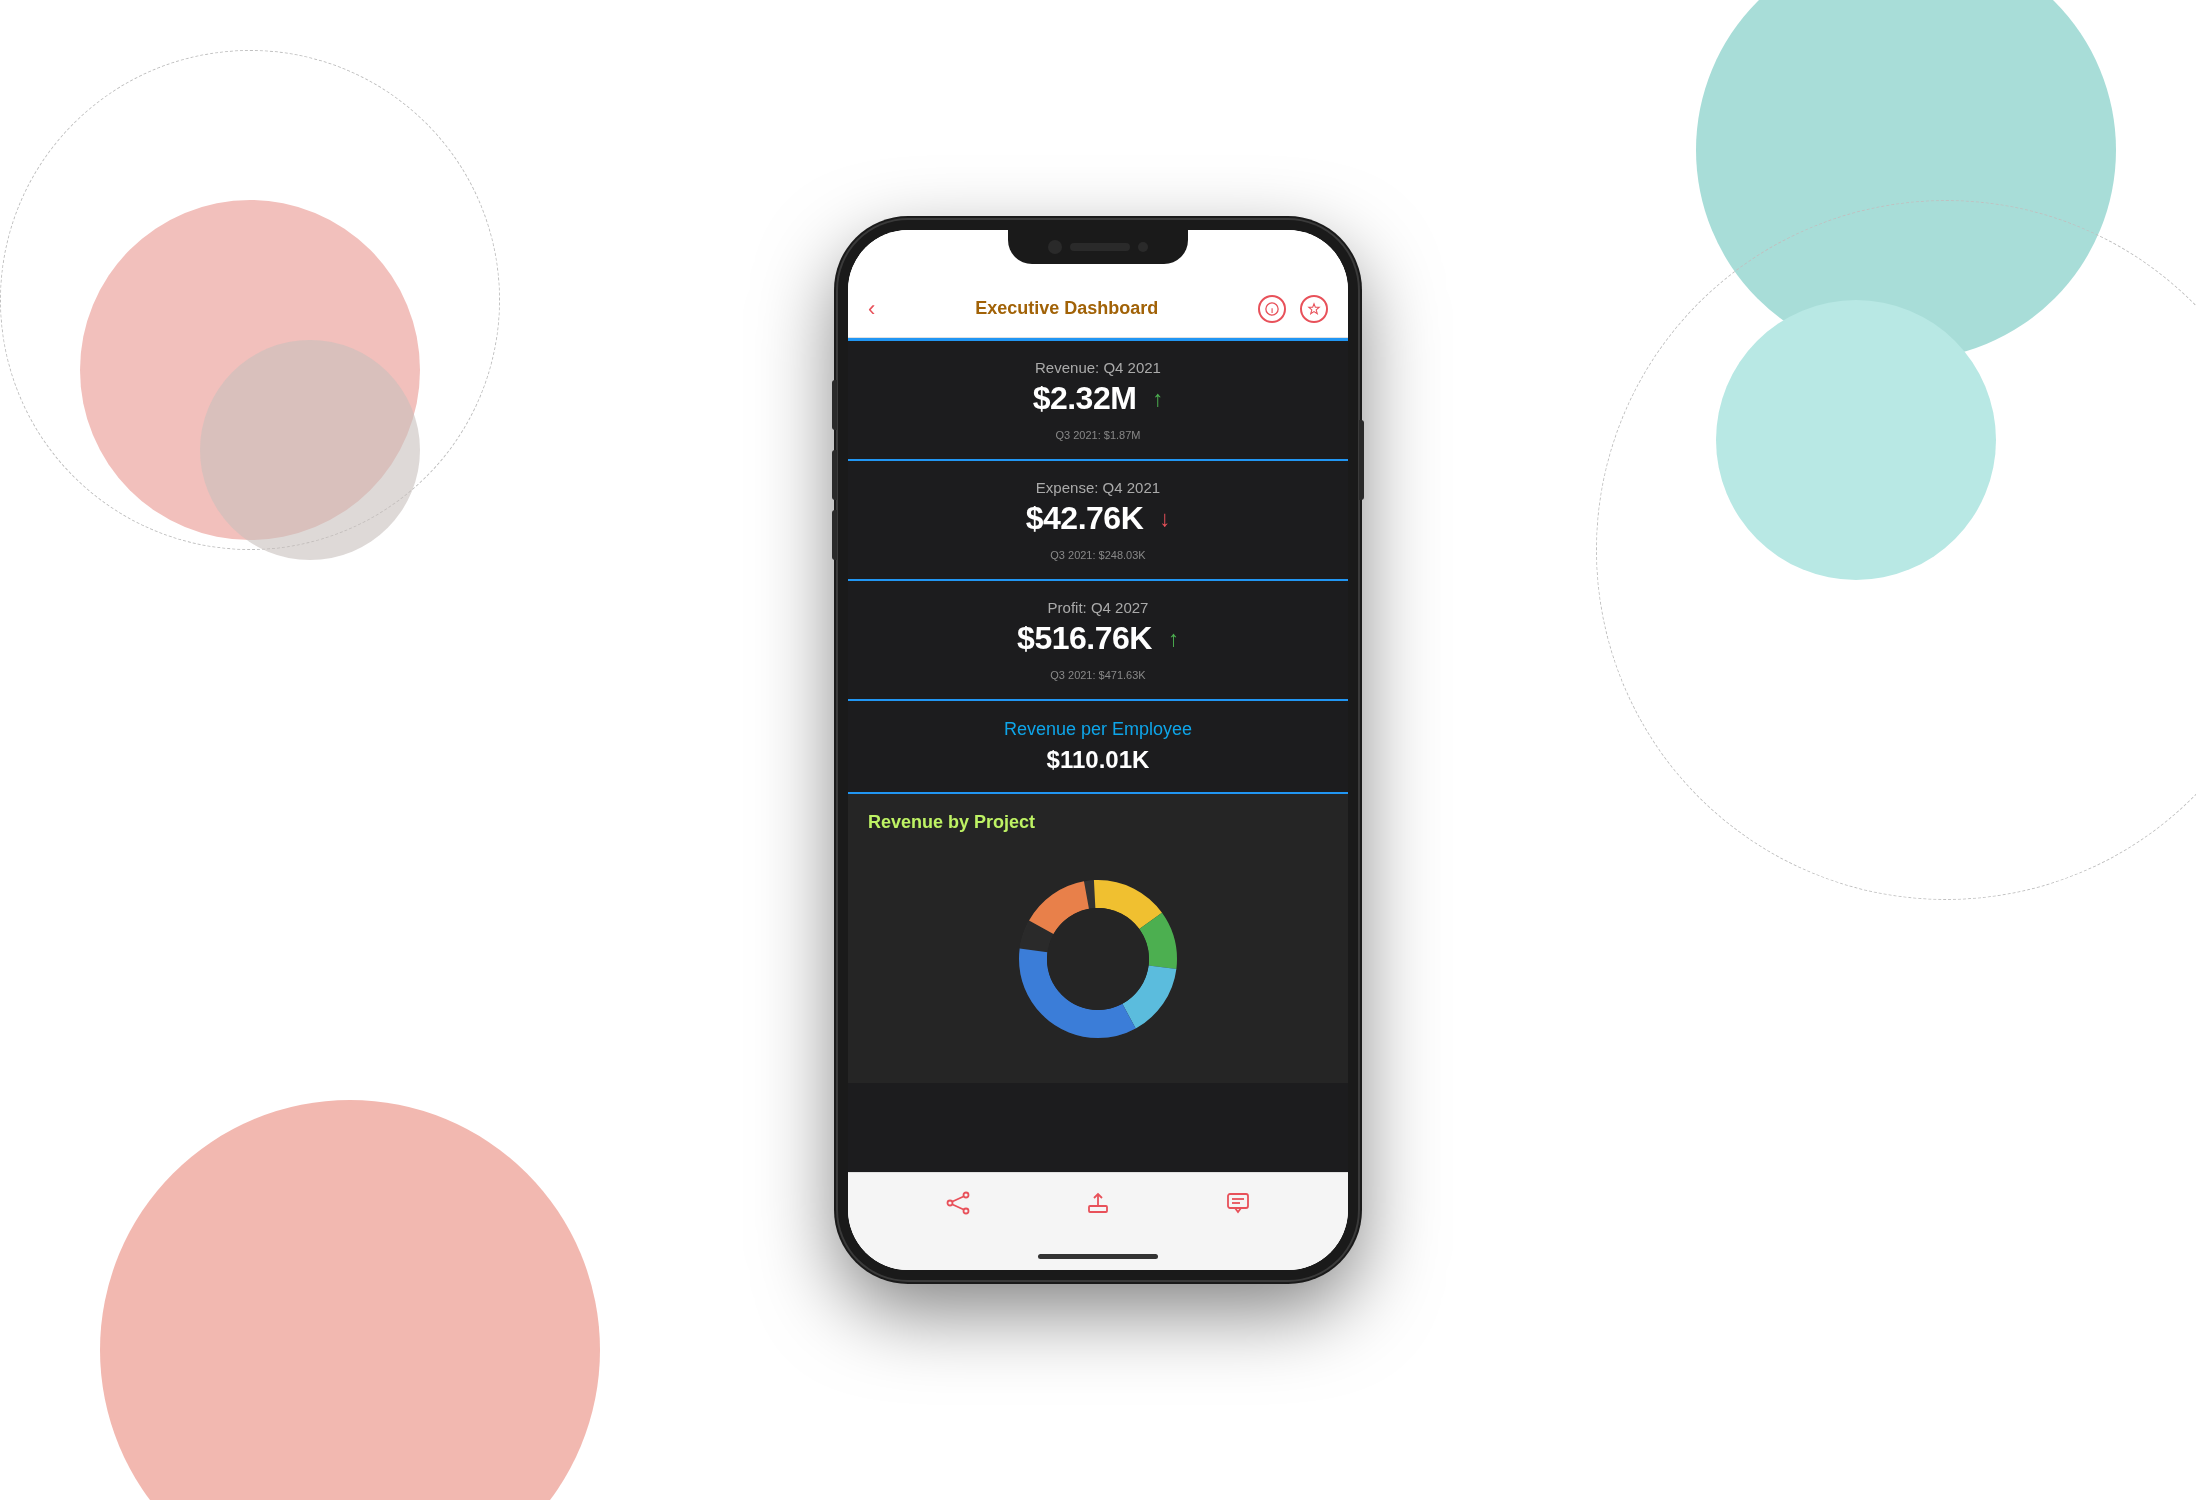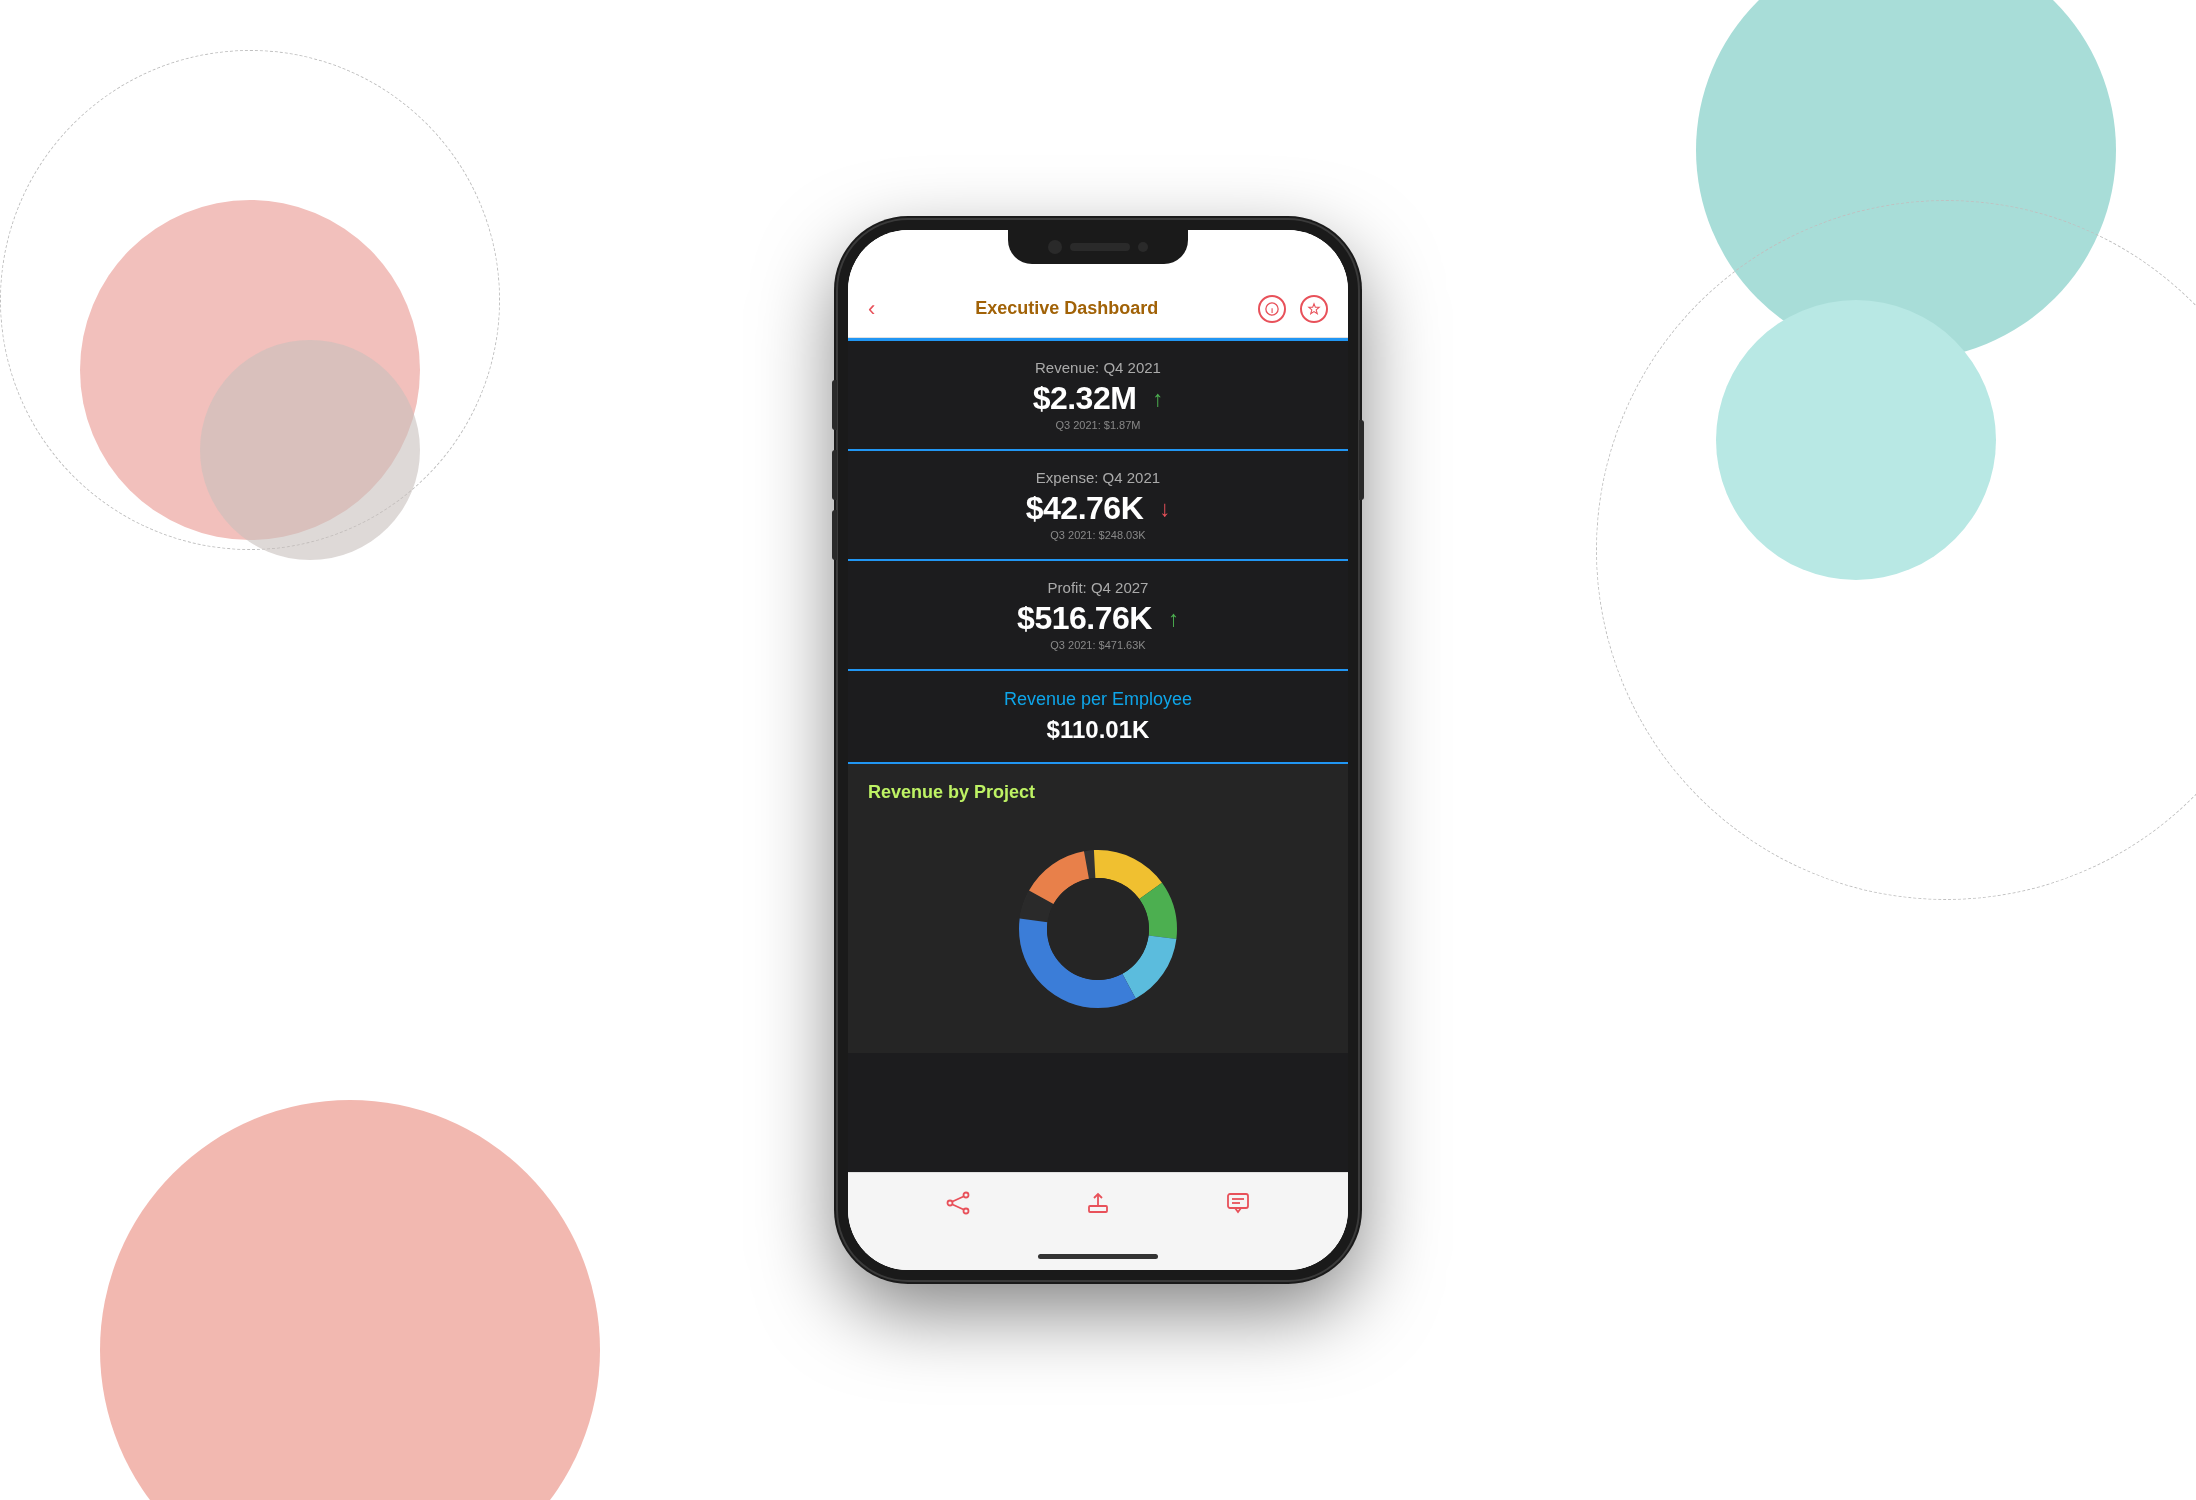--- a/index.html
+++ b/index.html
@@ -257,21 +257,21 @@
       line-height: 1;
     }
     .metric-arrow-down {
       color: #e8515a;
       font-size: 22px;
       line-height: 1;
     }
     .metric-prev {
       font-size: 11px;
       color: #888888;
-      margin-top: 2px;
+      margin-top: 12px;
     }
 
     
     .rev-per-emp-card {
       background: #1c1c1e;
       padding: 18px 20px;
       text-align: center;
       border-top: 2.5px solid #2196f3;
       flex-shrink: 0;
     }

